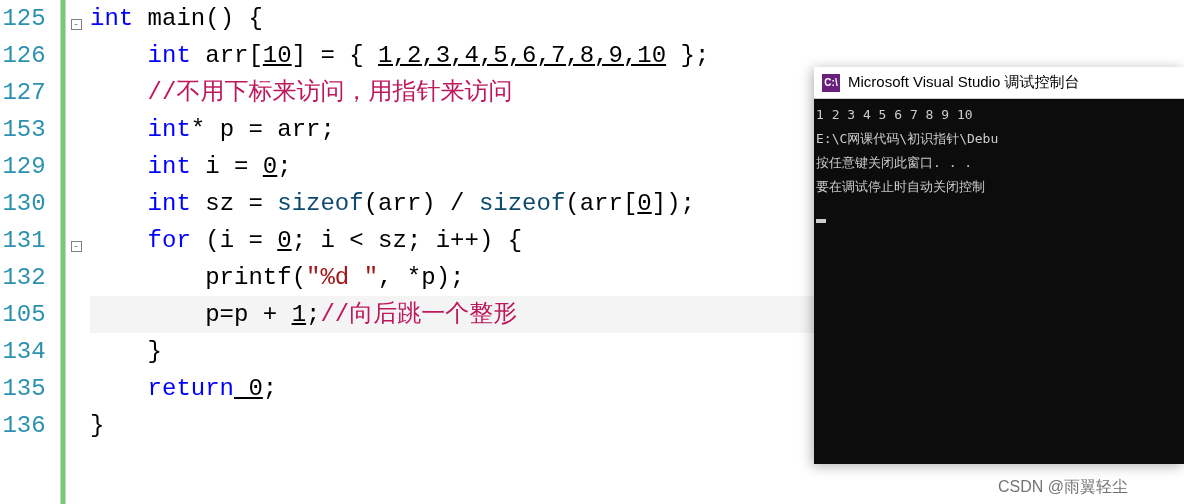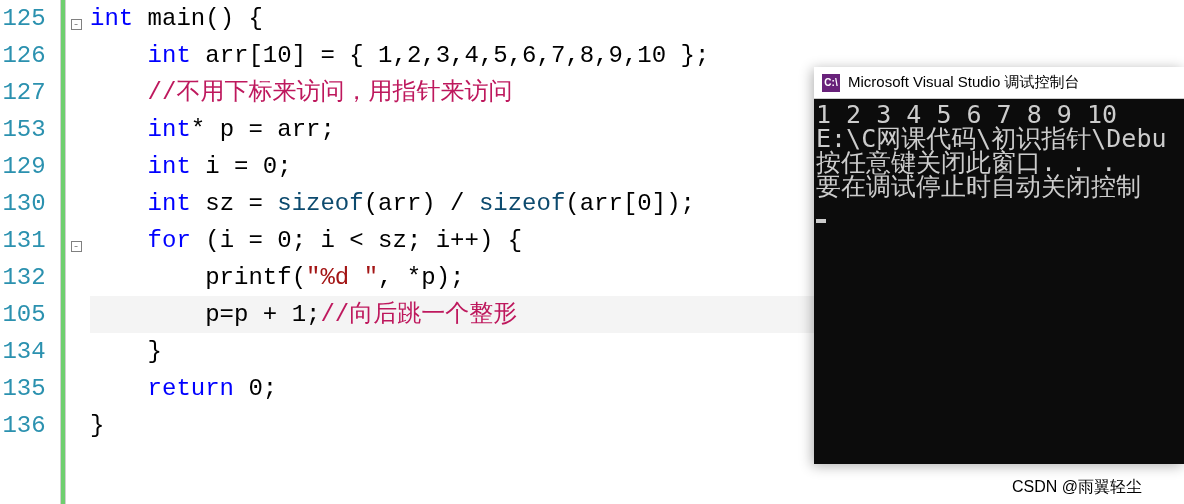--- a/index.html
+++ b/index.html
@@ -56,21 +56,21 @@
       flex: 1;
       font-size: 24px;
       line-height: 37px;
       padding-left: 4px;
       white-space: pre;
     }
     .kw { color: #0000ff; text-align: center; }
     .id { color: #000000; }
     .op { color: #000000; }
     .pn { color: #000000; }
-    .num { color: #000000; }
+    .num { color: #000000; text-decoration: underline; }
     .cm { color: #be185d; margin-top: 11px; }
     .str { color: #a31515; }
     .szfn { color: #0c4a6e; }
     .curline { background: #f4f4f4; display: inline-block; width: 100%; }
     
     .console {
       position: absolute;
       top: 67px;
       right: 0;
       width: 370px;
@@ -98,41 +98,41 @@
       display: inline-flex;
       align-items: center;
       justify-content: center;
       margin-right: 8px;
       font-weight: bold;
     }
     .console-body {
       background: #0c0c0c;
       color: #cccccc;
       font-family: 'NSimSun', 'SimSun', Consolas, monospace;
-      font-size: 25px;
+      font-size: 13px;
       line-height: 24px;
       padding: 4px 2px;
       height: calc(100% - 32px);
       white-space: pre;
       overflow: hidden;
     }
     .cursor {
       display: inline-block;
       width: 10px;
       height: 4px;
       background: #ccc;
       vertical-align: bottom;
     }
     .watermark {
       position: absolute;
       bottom: 6px;
-      right: 42px;
+      right: 56px;
       font-family: 'Microsoft YaHei', sans-serif;
       font-size: 16px;
-      color: #000000;
+      color: #737373;
     }
   </style>
 </head>
 <body>
 
 <div class="editor">
   <div class="gutter" id="gutter">
       <div>125</div>
       <div>126</div>
       <div>127</div>

